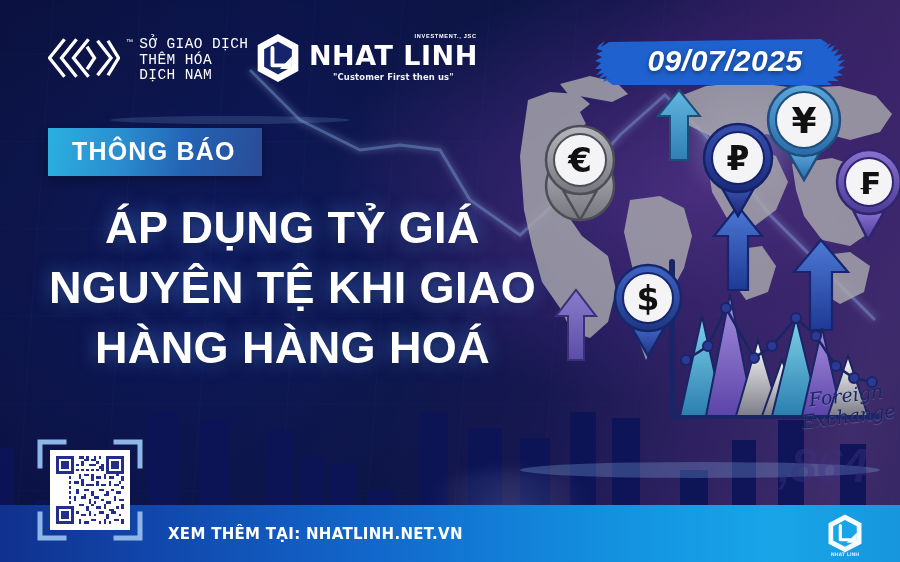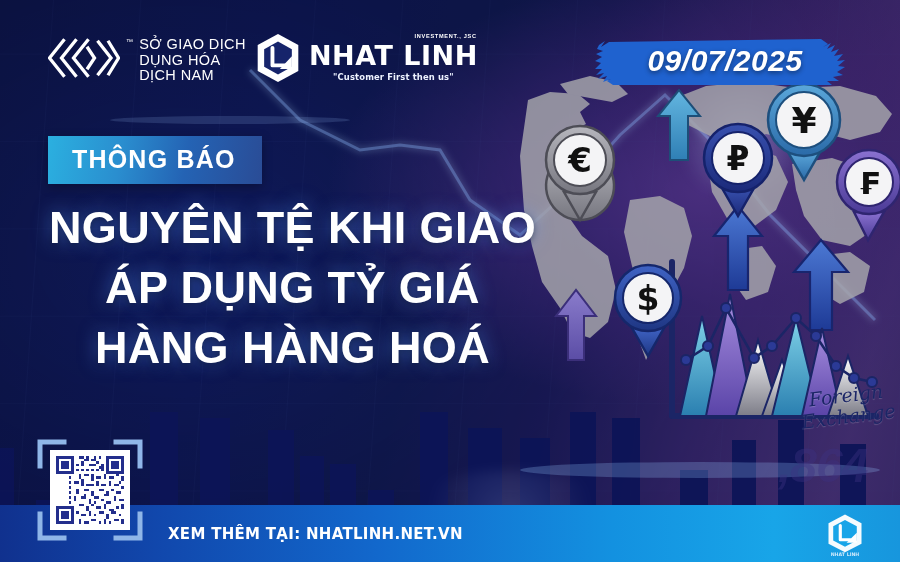--- a/index.html
+++ b/index.html
@@ -33,42 +33,42 @@
   .glow-b{left:400px;top:470px;width:220px;height:90px;opacity:.4;}
 
   .bgsvg{position:absolute;inset:0;width:900px;height:562px;}
 
   
   .header{position:absolute;left:0;top:0;width:900px;height:112px;z-index:6;}
 
   .mxv-logo{position:absolute;left:48px;top:36px;display:flex;align-items:flex-start;gap:6px;}
   .mxv-mark{width:72px;height:44px;}
   .mxv-tm{font-size:7px;color:#fff;margin-top:2px;letter-spacing:.2px;}
-  .mxv-text{color:#fff;font-family:Liberation Sans, sans-serif;font-size:14.5px;
+  .mxv-text{color:#fff;font-family:Liberation Mono, monospace;font-size:14.5px;
     line-height:15.5px;letter-spacing:.4px;white-space:nowrap;margin-top:1px;}
 
   .nl-logo{position:absolute;left:254px;top:32px;display:flex;align-items:center;gap:7px;}
   .nl-mark{width:48px;height:52px;}
   .nl-block{position:relative;}
   .nl-invest{position:absolute;right:1px;top:-2px;font-size:5.6px;color:#fff;
     font-weight:700;letter-spacing:.7px;}
   .nl-name{font-size:27px;font-weight:900;color:#fff;letter-spacing:.5px;
     line-height:30px;margin-top:6px;font-family:"DejaVu Sans",sans-serif;}
   .nl-tag{font-size:8.4px;font-weight:700;color:#eef3ff;letter-spacing:.15px;
     text-align:center;margin-top:1px;font-family:"DejaVu Sans",sans-serif;}
 
   
   .date-ribbon{position:absolute;left:595px;top:33px;width:260px;height:56px;}
   .date-ribbon svg{position:absolute;inset:0;}
   .date-text{position:absolute;inset:0;display:flex;align-items:center;justify-content:center;
     color:#fff;font-size:30px;font-weight:700;font-style:italic;letter-spacing:.5px;
     text-shadow:0 2px 5px rgba(0,0,0,.45);}
 
   
-  .notice{position:absolute;left:48px;top:136px;z-index:6;
+  .notice{position:absolute;left:48px;top:128px;z-index:6;
     padding:9px 26px 10px 24px;
     background:linear-gradient(100deg,#2bb0e0 0%,#2a8ecf 34%,#2463b4 64%,#2a4c96 100%);
     color:#fff;font-size:25px;font-weight:700;letter-spacing:1.2px;
     box-shadow:0 3px 10px rgba(0,0,0,.30);}
 
   
   .headline{position:absolute;left:0;top:198px;width:585px;z-index:6;
     text-align:center;color:#fff;font-size:45px;font-weight:700;
     line-height:60px;letter-spacing:.4px;
     text-shadow:0 0 18px rgba(90,150,255,.55),0 2px 6px rgba(0,0,0,.45);}
@@ -294,21 +294,21 @@
           <path d="M38,4 L18,29 L38,54"></path>
           <path d="M54,4 L34,29 L54,54"></path>
           <path d="M52,14 L62,29 L52,44"></path>
           <path d="M66,6 L84,29 L66,52"></path>
           <path d="M80,6 L94,29 L80,52"></path>
         </g>
       </svg>
       <div class="mxv-tm">™</div>
       <div class="mxv-text">
         <div>SỞ GIAO DỊCH</div>
-        <div>DỤNG HÓA</div>
+        <div>THÊM HÓA</div>
         <div>DỊCH NAM</div>
       </div>
     </div>
 
     <div class="nl-logo">
       <svg class="nl-mark" viewBox="0 0 52 56">
         <path d="M26,2 L48,14 L48,42 L26,54 L4,42 L4,14 Z" fill="#ffffff"></path>
         <path d="M26,10 L41,18.5 L41,37.5 L26,46 L11,37.5 L11,18.5 Z" fill="#16246b"></path>
         <path d="M20,17 L20,36 L34,36" fill="none" stroke="#ffffff" stroke-width="4.2" stroke-linecap="round" stroke-linejoin="round"></path>
         <path d="M28,40 L41,26 L41,40 Z" fill="#ffffff"></path>
@@ -327,22 +327,22 @@
                  L248,42 L238,44 L244,48 L232,48 L237,52 L18,52 L12,48 L16,46 L8,49 L12,43
                  L3,46 L9,40 L1,42 L7,36 L0,36 L6,30 L0,28 L7,24 L1,21 L8,18 L2,16 Z" fill="#1f62cf"></path>
       </svg>
       <div class="date-text">09/07/2025</div>
     </div>
   </div>
 
   <div class="notice">THÔNG BÁO</div>
 
   <div class="headline">
+    <div>ÁP DỤNG TỶ GIÁ</div>
     <div>NGUYÊN TỆ KHI GIAO</div>
-    <div>ÁP DỤNG TỶ GIÁ</div>
     <div>HÀNG HÀNG HOÁ</div>
   </div>
 
   <div class="footer">
     <div class="footer-text">XEM THÊM TẠI: NHATLINH.NET.VN</div>
     <svg class="footer-logo" viewBox="0 0 52 56">
       <path d="M26,2 L47,13 L47,39 L26,50 L5,39 L5,13 Z" fill="#ffffff" opacity=".96"></path>
       <path d="M26,9 L41,17 L41,35 L26,43 L11,35 L11,17 Z" fill="#18a5e8"></path>
       <path d="M20,16 L20,34 L33,34" fill="none" stroke="#ffffff" stroke-width="4" stroke-linecap="round" stroke-linejoin="round"></path>
       <path d="M28,38 L41,25 L41,38 Z" fill="#ffffff"></path>

